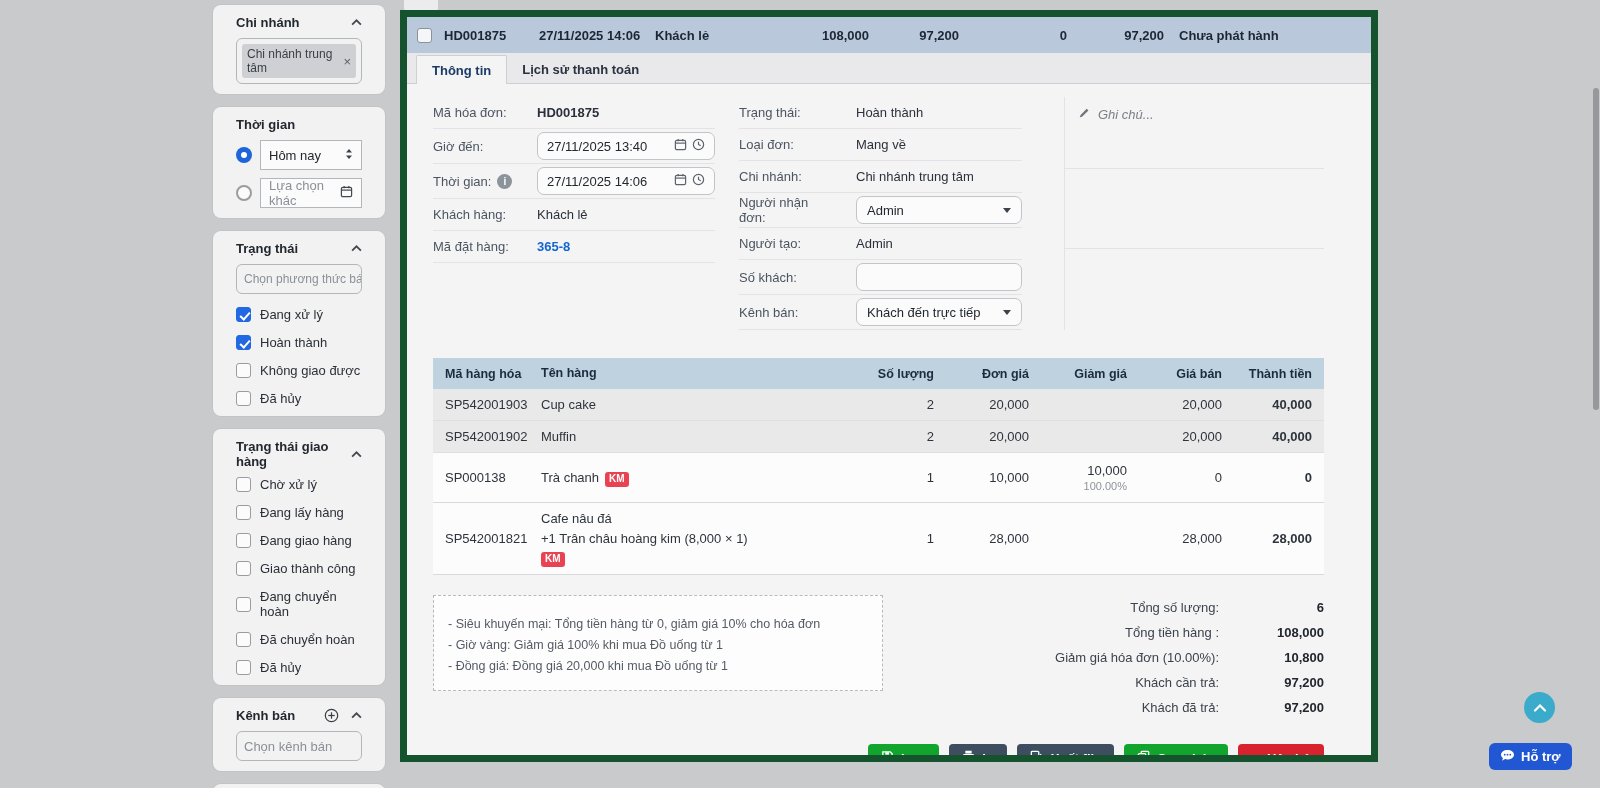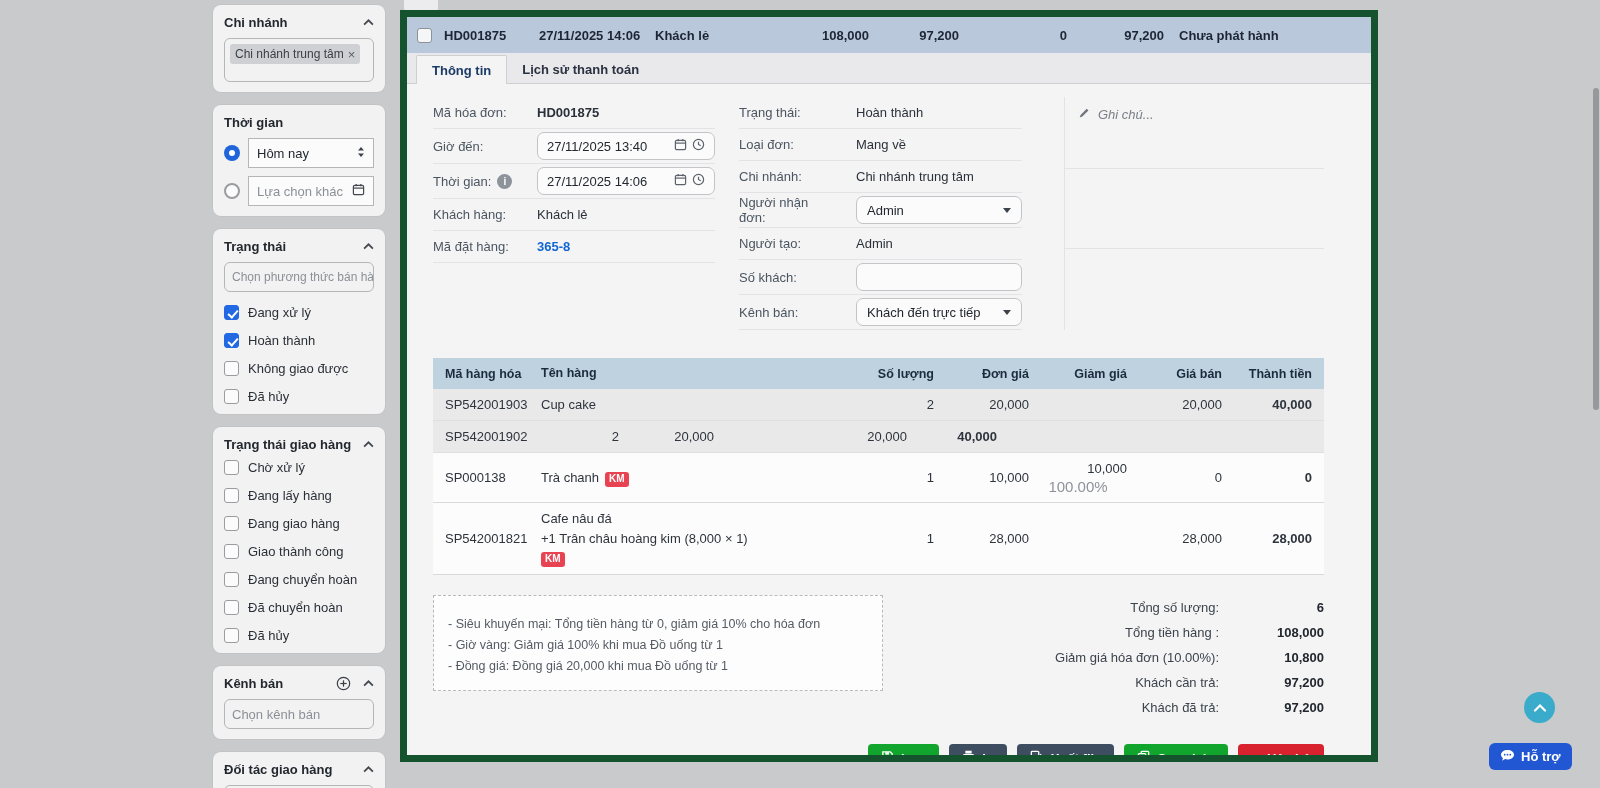--- a/index.html
+++ b/index.html
@@ -3,21 +3,21 @@
 <meta charset="utf-8">
 <style>
   * { box-sizing: border-box; margin: 0; padding: 0; }
   html,body { width:1600px; height:788px; overflow:hidden; }
   body {
     position:relative; background:#c9cacc;
     font-family:"Liberation Sans", sans-serif; font-size:13px; color:#2e343c;
   }
   
   .sidebar { position:absolute; left:213px; top:5px; width:172px; }
-  .card { background:#f2f2f3; border-radius:8px; padding:10px 11px; margin-bottom:13px; box-shadow:0 0 0 1px rgba(0,0,0,0.03); }
+  .card { background:#f2f2f3; border-radius:8px; padding:10px 23px; margin-bottom:13px; box-shadow:0 0 0 1px rgba(0,0,0,0.03); }
   .card-head { display:flex; align-items:center; font-weight:bold; font-size:13px; color:#23282f; margin-bottom:8px; }
   .card-head .spacer { flex:1; }
   .icon-btn { display:inline-flex; align-items:center; justify-content:center; cursor:pointer; }
   .tagbox { border:1px solid #b5b6b9; border-radius:6px; min-height:44px; padding:5px; background:transparent; }
   .tag { display:inline-flex; align-items:center; gap:4px; background:#cfd0d3; border-radius:3px; padding:3px 5px; font-size:12px; color:#3a3f45; }
   .tag-x { color:#5a5f66; font-size:13px; line-height:1; cursor:pointer; }
   .radio-row { display:flex; align-items:center; gap:8px; margin-top:8px; }
   .radio { width:16px; height:16px; border-radius:50%; border:2px solid #9b9ca0; background:#fbfbfc; flex:none; }
   .radio.on { border:none; background:#1f64d8; position:relative; }
   .radio.on::after { content:''; position:absolute; left:5px; top:5px; width:6px; height:6px; border-radius:50%; background:#fff; }
@@ -77,21 +77,21 @@
   .tr.r3 { height:50px; }
   .tr.r4 { height:72px; }
   .c-code { width:108px; padding-left:12px; flex:none; }
   .c-name { flex:1; padding-right:8px; line-height:1.5; }
   .c-qty { width:78px; text-align:right; flex:none; }
   .c-price { width:95px; text-align:right; flex:none; }
   .c-disc { width:98px; text-align:right; flex:none; }
   .c-sale { width:95px; text-align:right; flex:none; }
   .c-total { width:102px; text-align:right; padding-right:12px; flex:none; font-weight:bold; }
   .thead .c-total { font-weight:bold; }
-  .disc-pct { font-size:15px; color:#8e939a; margin-top:2px;text-align:center; }
+  .disc-pct { font-size:11px; color:#8e939a; margin-top:2px; }
   .km { display:inline-block; background:#e84352; color:#fff; font-size:10px; font-weight:bold; padding:1px 4px 2px; border-radius:3px; margin-left:6px; line-height:1.2; }
   .km.block { margin-left:0; }
   
   .bottom { display:flex; margin-top:20px; align-items:flex-start; }
   .promo { width:450px; min-height:96px; border:1px dashed #b9babd; background:#fdfdfe; padding:10px 14px 12px; }
   .promo-title { display:flex; align-items:center; gap:3px; font-weight:bold; color:#2b313a; font-size:13px; }
   .promo-line { color:#555b63; font-size:12.5px; margin-top:7px; }
   .totals { margin-left:auto; width:360px; font-size:13px; }
   .trowt { display:flex; justify-content:flex-end; align-items:center; height:25px; }
   .tlabel { color:#3c434c; }
@@ -405,20 +405,21 @@
         <span class="c-name">Cup cake</span>
         <span class="c-qty">2</span>
         <span class="c-price">20,000</span>
         <span class="c-disc"></span>
         <span class="c-sale">20,000</span>
         <span class="c-total">40,000</span>
       </div>
 
       <div class="tr gray">
         <span class="c-code">SP542001902</span>
+        <span class="c-name">Muffin</span>
         <span class="c-qty">2</span>
         <span class="c-price">20,000</span>
         <span class="c-disc"></span>
         <span class="c-sale">20,000</span>
         <span class="c-total">40,000</span>
       </div>
 
       <div class="tr white r3">
         <span class="c-code">SP000138</span>
         <span class="c-name">

